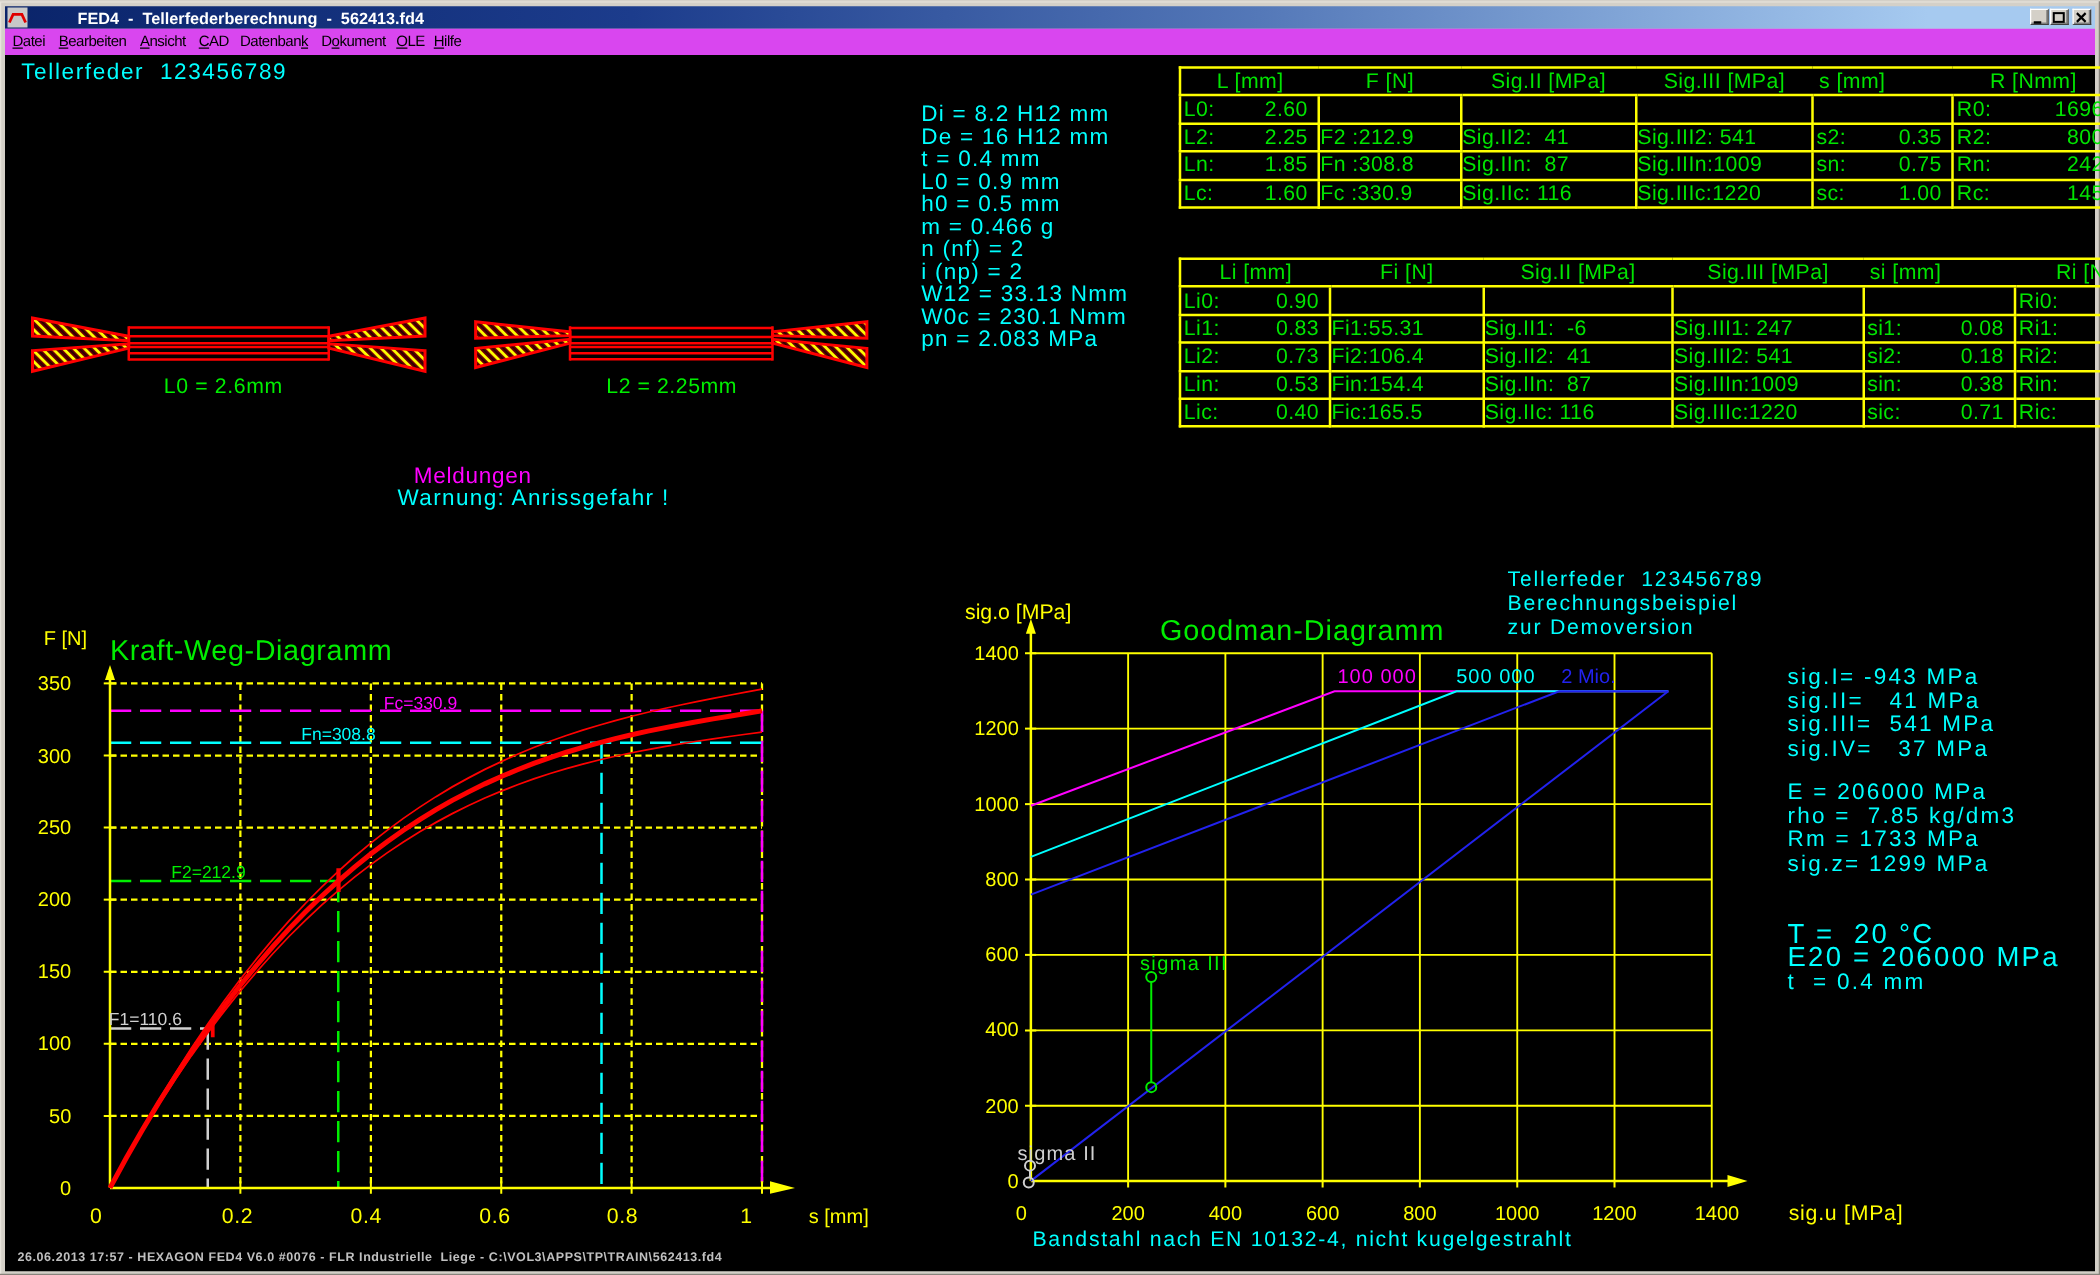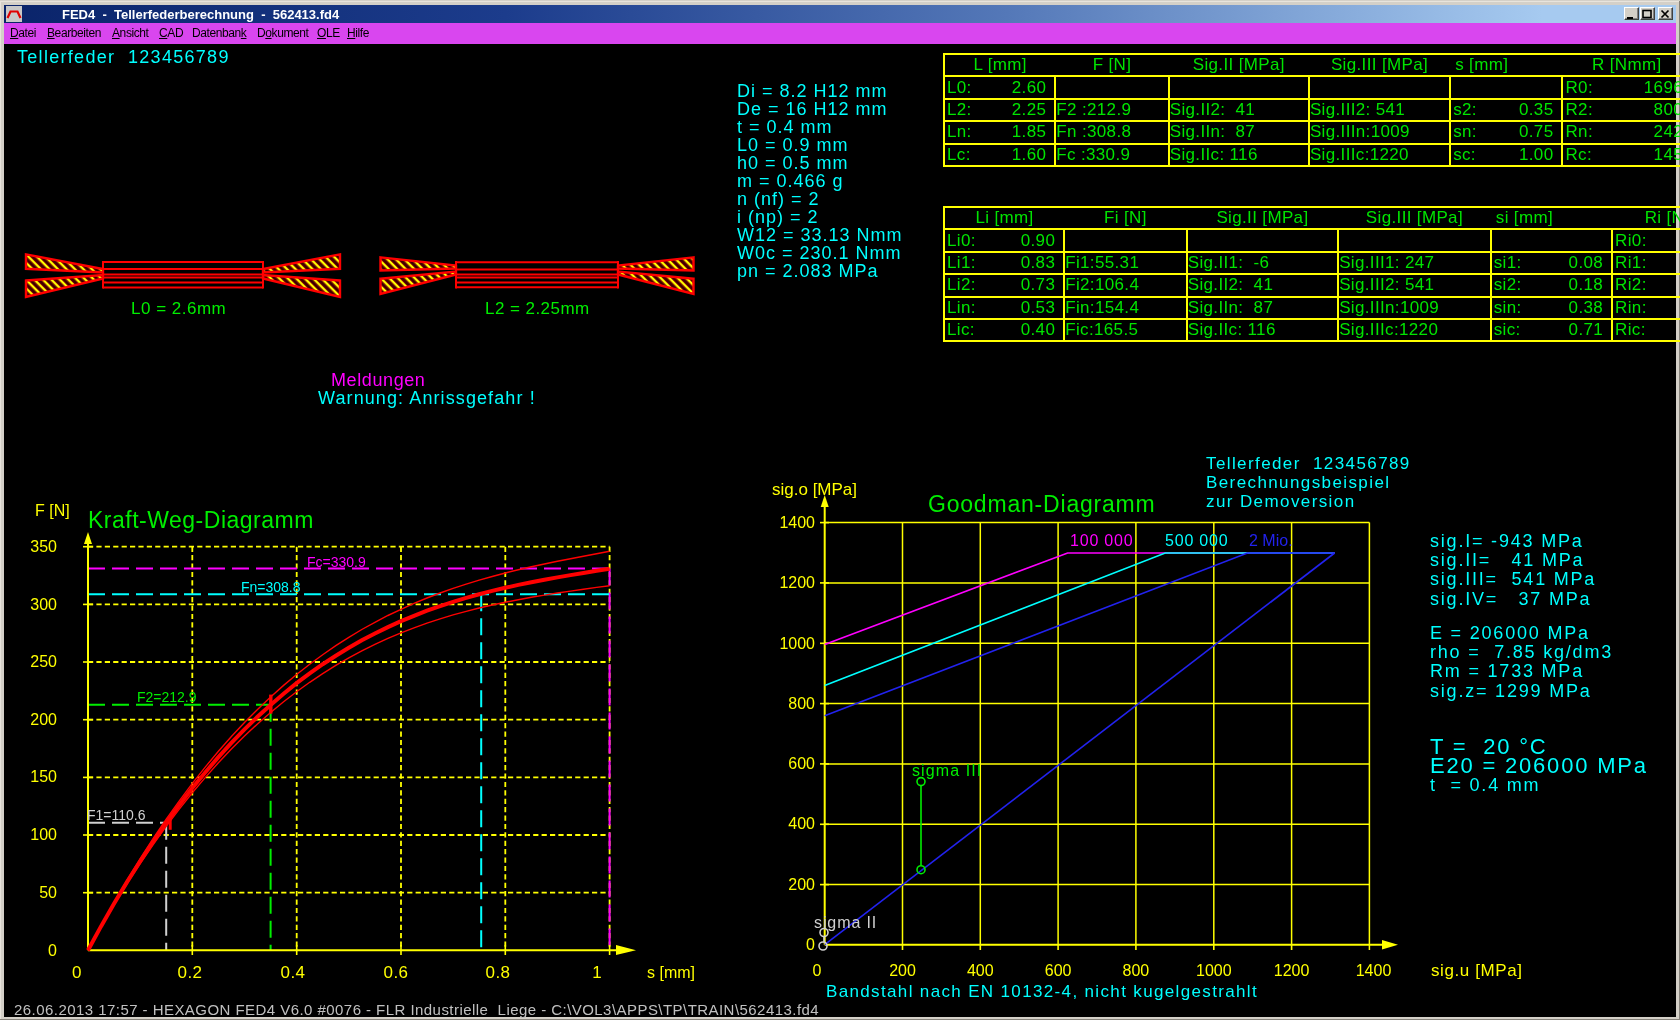--- a/index.html
+++ b/index.html
@@ -402,15 +402,15 @@
 sig.II=   41 MPa
 sig.III=  541 MPa
 sig.IV=   37 MPa</div>
   <div class="t cy" style="left:1426px; top:580px; font-size:18px; line-height:19.2px; letter-spacing:1.8px;">E = 206000 MPa
 rho =  7.85 kg/dm3
 Rm = 1733 MPa
 sig.z= 1299 MPa</div>
   <div class="t cy" style="left:1426px; top:673px; font-size:22px; line-height:19.2px; letter-spacing:1.8px;margin-top:20px;">T =  20 °C
 E20 = 206000 MPa</div>
   <div class="t cy" style="left:1426px; top:731px; font-size:18px; letter-spacing:1.8px;">t  = 0.4 mm</div>
-  <div class="t wh" style="left:10px; top:957px; font-size:15px; font-weight:normal; color:#c0c0c0; letter-spacing:0.45px;">26.06.2013 17:57 - HEXAGON FED4 V6.0 #0076 - FLR Industrielle  Liege - C:\VOL3\APPS\TP\TRAIN\562413.fd4</div>
+  <div class="t wh" style="left:10px; top:957px; font-size:10px; font-weight:bold; color:#c0c0c0; letter-spacing:0.45px;">26.06.2013 17:57 - HEXAGON FED4 V6.0 #0076 - FLR Industrielle  Liege - C:\VOL3\APPS\TP\TRAIN\562413.fd4</div>
  </div>
 </div>
 
 </body></html>

